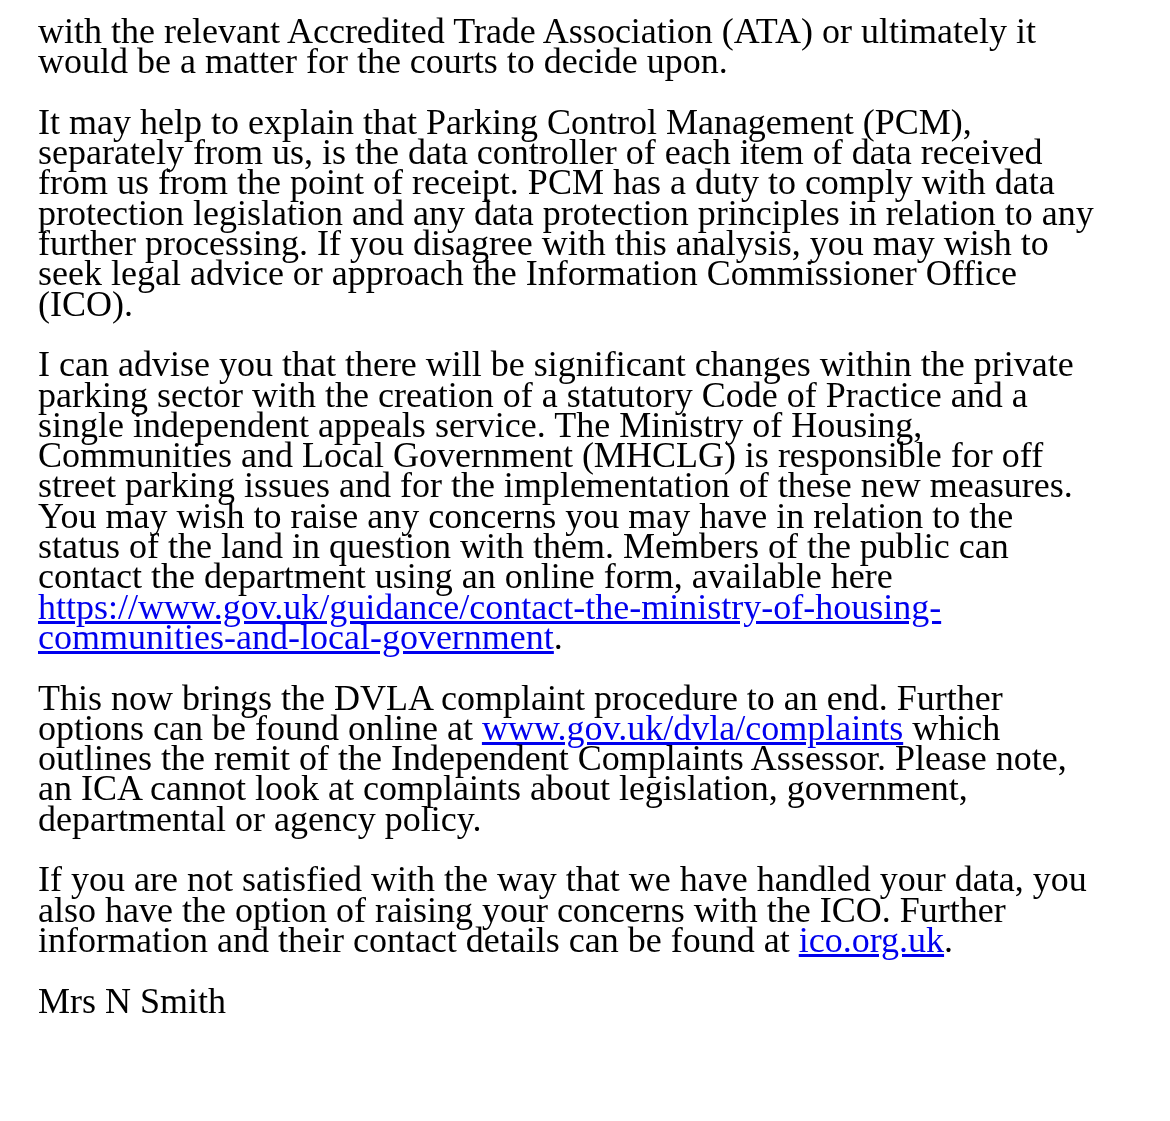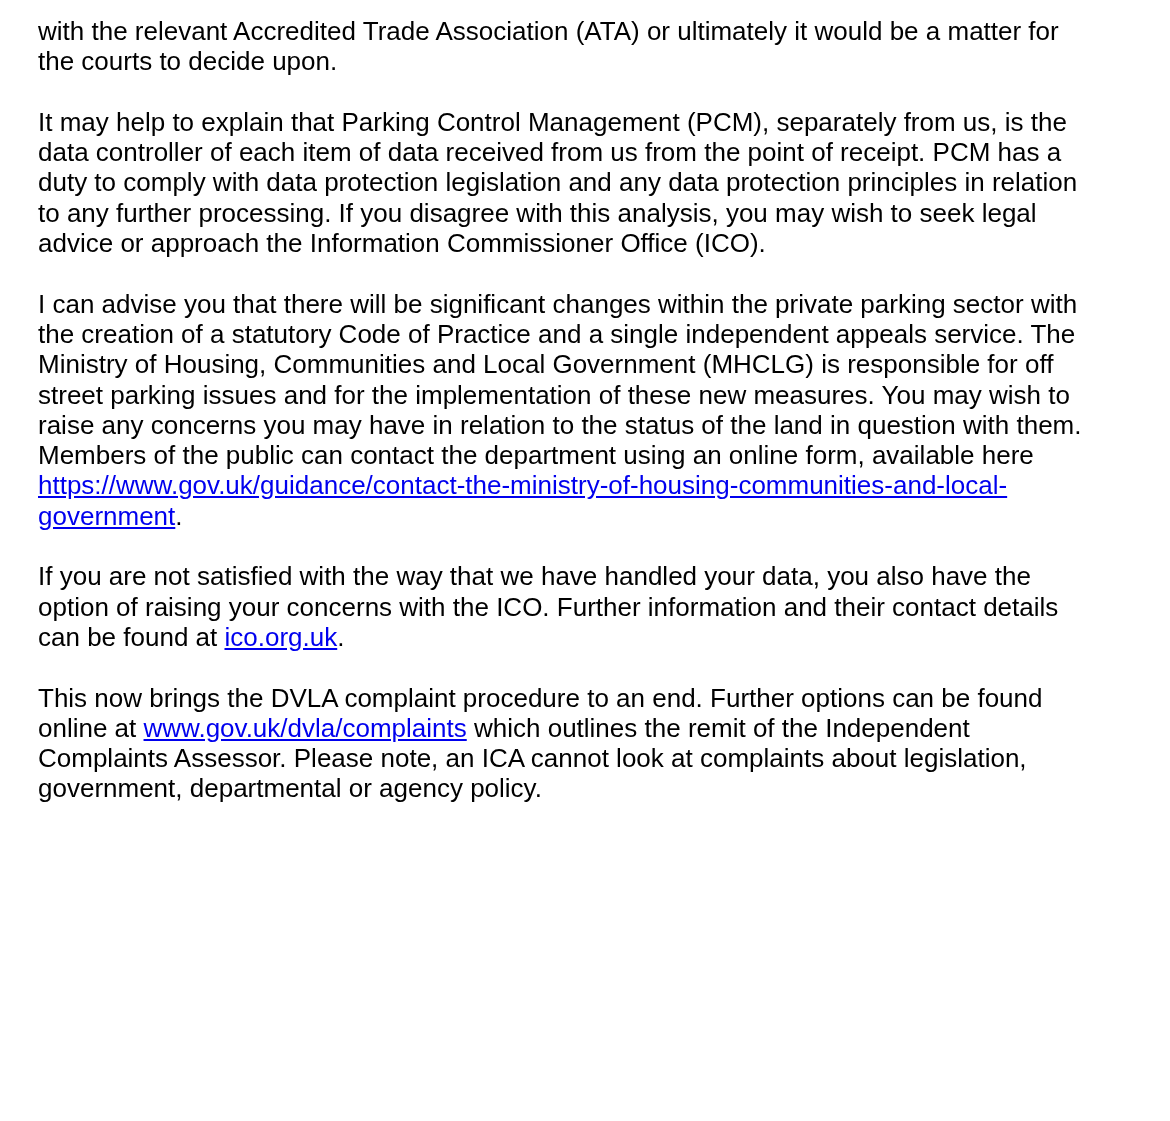--- a/index.html
+++ b/index.html
@@ -12,22 +12,22 @@
     margin: 0;
     padding: 0;
     background: var(--page-bg);
   }
   .page {
     width: 1170px;
     height: 1121px;
     overflow: hidden;
     background: var(--page-bg);
     padding: 16px 0 0 38px;
-    font-family: Liberation Sans, sans-serif;
-    font-size: 26px;
+    font-family: Liberation Serif, serif;
+    font-size: 36px;
     line-height: 30.3px;
     color: var(--text-color);
   }
   .content {
     width: 1062px;
   }
   .content p {
     margin: 0 0 30.3px 0;
     padding: 0;
   }
@@ -38,16 +38,17 @@
   }
 </style>
 </head>
 <body>
 
 <div class="page">
   <div class="content">
     <p>with the relevant Accredited Trade Association (ATA) or ultimately it would be a matter for the courts to decide upon.</p>
     <p>It may help to explain that Parking Control Management (PCM), separately from us, is the data controller of each item of data received from us from the point of receipt. PCM has a duty to comply with data protection legislation and any data protection principles in relation to any further processing. If you disagree with this analysis, you may wish to seek legal advice or approach the Information Commissioner Office (ICO).</p>
     <p>I can advise you that there will be significant changes within the private parking sector with the creation of a statutory Code of Practice and a single independent appeals service. The Ministry of Housing, Communities and Local Government (MHCLG) is responsible for off street parking issues and for the implementation of these new measures. You may wish to raise any concerns you may have in relation to the status of the land in question with them. Members of the public can contact the department using an online form, available here <a href="#">https://www.gov.uk/guidance/contact-the-ministry-of-housing-communities-and-local-government</a>.</p>
+    <p>This now brings the DVLA complaint procedure to an end. Further options can be found online at <a href="#">www.gov.uk/dvla/complaints</a> which outlines the remit of the Independent Complaints Assessor. Please note, an ICA cannot look at complaints about legislation, government, departmental or agency policy.</p>
     <p>If you are not satisfied with the way that we have handled your data, you also have the option of raising your concerns with the ICO. Further information and their contact details can be found at <a href="#">ico.org.uk</a>.</p>
-    <p>This now brings the DVLA complaint procedure to an end. Further options can be found online at <a href="#">www.gov.uk/dvla/complaints</a> which outlines the remit of the Independent Complaints Assessor. Please note, an ICA cannot look at complaints about legislation, government, departmental or agency policy.</p>
+    <p>Mrs N Smith</p>
   </div>
 </div>
 
 </body></html>

